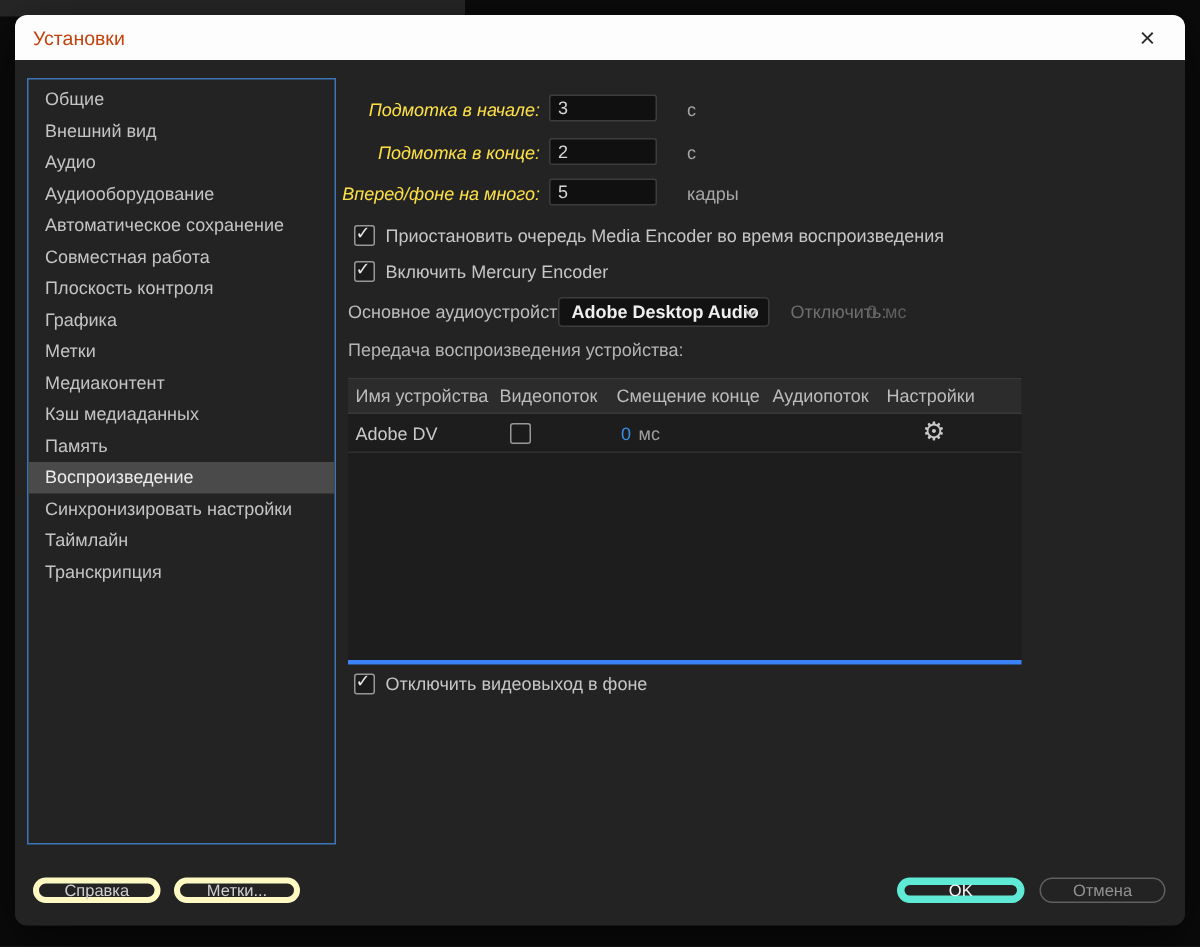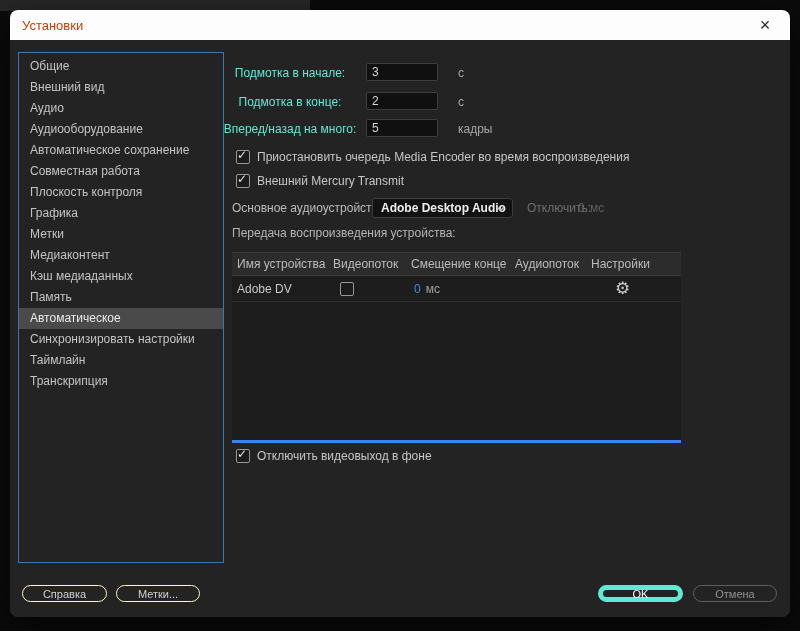--- a/index.html
+++ b/index.html
@@ -28,22 +28,22 @@
     border:1px solid #3d76b8;background:#232323;box-sizing:border-box;padding-top:3px;
   }
   .lb-item{
     height:21px;line-height:21px;padding-left:11px;color:#c4c4c4;
     white-space:nowrap;cursor:default;
   }
   .lb-item.selected{background:#4a4a4a;color:#ececec;}
   
   .frow{position:absolute;left:0;height:20px;display:flex;align-items:center;}
   .flabel{
-    position:absolute;left:210px;width:140px;text-align:center;color:#5eead4;
-    top:50%;transform:translateY(-50%);
+    position:absolute;left:210px;width:140px;text-align:right;color:#fde047;
+    top:50%;transform:translateY(-50%);font-style:italic;
   }
   .num-input{
     position:absolute;left:356px;top:0;width:72px;height:18px;background:#101010;
     border:1px solid #3d3d3d;border-radius:2px;color:#d6d6d6;font-size:12px;
     padding:0 0 0 5px;box-sizing:border-box;outline:none;
     font-family:"Liberation Sans","DejaVu Sans",sans-serif;
   }
   .unit{position:absolute;left:448px;color:#a6a6a6;top:50%;transform:translateY(-50%);}
   
   .cbrow{position:absolute;display:flex;align-items:center;height:16px;}
@@ -89,21 +89,21 @@
     margin-left:24px;
   }
   .blue{color:#3a8ee6;}
   .msunit{color:#a0a0a0;margin-left:5px;}
   
   .pill{
     position:absolute;height:17px;border-radius:9px;background:transparent;
     display:flex;align-items:center;justify-content:center;font-size:11px;
     box-sizing:border-box;cursor:default;
   }
-  .pill.gray{border:1px solid #fef9c3;color:#cfcfcf;}
+  .pill.gray{border:4px solid #fef9c3;color:#cfcfcf;}
   .pill.bright{border:5px solid #5eead4;color:#fafafa;}
   .pill.dimmed{border:1px solid #5f5f5f;color:#929292;}
 </style>
 </head>
 <body>
 
 <div class="bg-strip"></div>
 
 <div class="dialog">
 
@@ -120,56 +120,56 @@
       <div class="lb-item">Аудио</div>
       <div class="lb-item">Аудиооборудование</div>
       <div class="lb-item">Автоматическое сохранение</div>
       <div class="lb-item">Совместная работа</div>
       <div class="lb-item">Плоскость контроля</div>
       <div class="lb-item">Графика</div>
       <div class="lb-item">Метки</div>
       <div class="lb-item">Медиаконтент</div>
       <div class="lb-item">Кэш медиаданных</div>
       <div class="lb-item">Память</div>
-      <div class="lb-item selected">Автоматическое</div>
+      <div class="lb-item selected">Воспроизведение</div>
       <div class="lb-item">Синхронизировать настройки</div>
       <div class="lb-item">Таймлайн</div>
       <div class="lb-item">Транскрипция</div>
     </div>
 
     <div class="frow" style="top:23px;width:100%;">
       <span class="flabel">Подмотка в начале:</span>
       <input class="num-input" value="3" style="">
       <span class="unit">с</span>
     </div>
 
     <div class="frow" style="top:52px;width:100%;">
       <span class="flabel">Подмотка в конце:</span>
       <input class="num-input" value="2" style="">
       <span class="unit">с</span>
     </div>
 
     <div class="frow" style="top:79px;width:100%;">
-      <span class="flabel">Вперед/назад на много:</span>
+      <span class="flabel">Вперед/фоне на много:</span>
       <input class="num-input" value="5" style="">
       <span class="unit">кадры</span>
     </div>
 
     <div class="cbrow" style="left:226px;top:109px;">
       <span class="checkbox checked">
           <span class="mark">✓</span>
         </span>
       <span class="cblabel">Приостановить очередь Media Encoder во время воспроизведения</span>
     </div>
 
     <div class="cbrow" style="left:226px;top:133px;">
       <span class="checkbox checked">
           <span class="mark">✓</span>
         </span>
-      <span class="cblabel">Внешний Mercury Transmit</span>
+      <span class="cblabel">Включить Mercury Encoder</span>
     </div>
 
     <div class="frow" style="top:158px;width:100%;">
       <span class="adlabel">Основное аудиоустройство:</span>
       <div class="dropdown">
         <span class="dval">Adobe Desktop Audio</span>
         <svg width="9" height="6" viewBox="0 0 9 6">
             <polyline points="1,1 4.5,4.5 8,1" fill="none" stroke="#bdbdbd" stroke-width="1.4"></polyline>
           </svg>
       </div>

